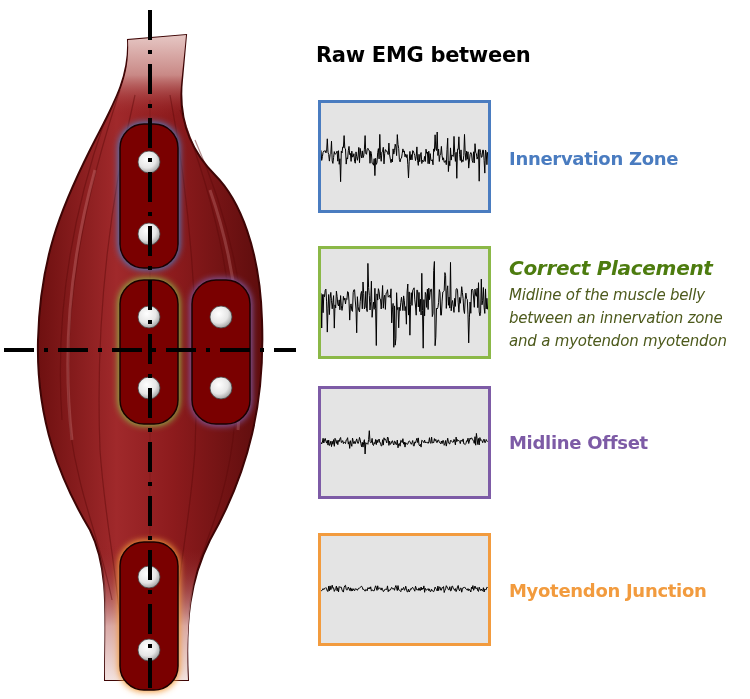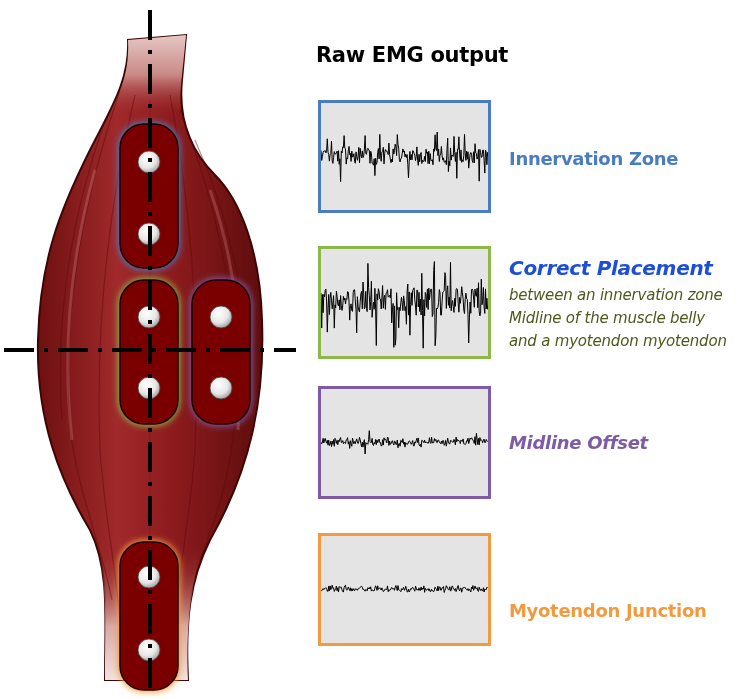--- a/index.html
+++ b/index.html
@@ -89,21 +89,21 @@
     <rect x="118" y="540" width="62" height="152" rx="26" fill="#f29b3e" filter="url(#glow)"></rect>
     <rect x="120" y="542" width="58" height="148" rx="24" fill="#7a0000" stroke="#1a0000" stroke-width="1.5"></rect>
     <circle cx="149" cy="577" r="11" fill="url(#elecGrad)" stroke="#444" stroke-width="0.8"></circle>
     <circle cx="149" cy="650" r="11" fill="url(#elecGrad)" stroke="#444" stroke-width="0.8"></circle>
   </g>
 
   <line x1="150" y1="10" x2="150" y2="690" stroke="#000" stroke-width="4" stroke-dasharray="30 10 4 10"></line>
   <line x1="4" y1="350" x2="296" y2="350" stroke="#000" stroke-width="4" stroke-dasharray="30 10 4 10"></line>
 </svg>
 
-<div class="heading">Raw EMG output</div>
+<div class="heading">Raw EMG between</div>
 
 <div class="emg-box" id="box-0" style="top: 100px; border-color: rgb(74, 124, 192);">
     <svg viewBox="0 0 167 107" preserveAspectRatio="none">
       <path d="M0.0,47.4L0.7,57.4L1.4,53.6L2.1,49.3L2.8,48.1L3.5,48.0L4.2,47.6L4.9,49.9L5.6,48.4L6.3,35.8L7.0,49.2L7.7,51.5L8.4,58.1L9.1,51.6L9.8,50.9L10.5,38.2L11.2,57.9L11.9,60.4L12.6,54.4L13.3,48.6L14.0,51.3L14.7,50.7L15.4,50.2L16.1,48.1L16.8,58.2L17.5,47.7L18.2,61.3L18.9,55.8L19.6,78.7L20.3,48.1L21.0,50.0L21.7,44.0L22.4,44.5L23.1,32.6L23.8,45.3L24.5,45.8L25.2,61.1L25.9,54.8L26.6,56.0L27.3,47.7L28.0,43.4L28.7,51.6L29.4,50.4L30.1,58.4L30.8,48.1L31.5,54.0L32.2,53.7L32.9,50.7L33.6,58.5L34.3,60.2L35.0,48.9L35.7,53.6L36.4,57.3L37.1,53.0L37.8,44.4L38.5,59.7L39.2,45.4L39.9,51.7L40.6,54.9L41.3,47.9L42.0,54.7L42.7,53.0L43.4,46.2L44.1,32.6L44.8,50.5L45.5,51.3L46.2,46.4L46.9,45.3L47.6,47.2L48.3,47.4L49.0,60.3L49.7,48.3L50.4,50.5L51.1,60.2L51.8,60.4L52.5,62.2L53.2,55.7L53.9,72.6L54.6,55.3L55.3,61.4L56.0,59.6L56.7,49.7L57.4,45.6L58.1,55.9L58.8,31.4L59.5,52.2L60.2,58.3L60.9,49.0L61.6,48.3L62.3,44.3L63.0,60.9L63.7,50.4L64.4,46.6L65.1,48.1L65.8,48.0L66.5,49.8L67.2,51.6L67.9,40.1L68.6,51.8L69.3,56.1L70.0,59.7L70.7,56.2L71.4,59.0L72.1,45.9L72.8,51.1L73.5,47.4L74.2,41.2L74.9,43.9L75.6,52.6L76.3,31.6L77.0,41.3L77.7,45.4L78.4,56.7L79.1,58.9L79.8,55.5L80.5,55.1L81.2,50.7L81.9,45.9L82.6,49.1L83.3,47.9L84.0,53.8L84.7,51.2L85.4,54.5L86.1,51.6L86.8,61.4L87.5,75.0L88.2,58.7L88.9,48.4L89.6,56.8L90.3,51.6L91.0,56.9L91.7,47.6L92.4,48.1L93.1,50.5L93.8,52.6L94.5,57.6L95.2,53.5L95.9,43.9L96.6,57.6L97.3,62.4L98.0,51.3L98.7,58.7L99.4,51.8L100.1,49.5L100.8,60.5L101.5,57.2L102.2,58.7L102.9,58.1L103.6,53.4L104.3,58.5L105.0,46.2L105.7,50.3L106.4,49.0L107.1,60.7L107.8,48.2L108.5,60.7L109.2,50.6L109.9,57.1L110.6,58.0L111.3,56.7L112.0,61.8L112.7,45.9L113.4,48.3L114.1,31.8L114.8,45.7L115.5,47.5L116.2,29.0L116.9,52.5L117.6,46.0L118.3,58.5L119.0,52.3L119.7,51.2L120.4,43.4L121.1,52.8L121.8,57.1L122.5,54.8L123.2,59.3L123.9,58.9L124.6,57.6L125.3,61.7L126.0,46.6L126.7,35.2L127.4,68.6L128.1,58.2L128.8,62.7L129.5,44.9L130.2,57.1L130.9,51.9L131.6,52.9L132.3,53.5L133.0,33.4L133.7,49.3L134.4,58.4L135.1,49.3L135.8,75.3L136.5,46.1L137.2,46.4L137.9,33.8L138.6,51.7L139.3,57.5L140.0,46.9L140.7,59.3L141.4,56.9L142.1,58.5L142.8,52.4L143.5,31.4L144.2,49.6L144.9,57.4L145.6,48.1L146.3,56.2L147.0,48.8L147.7,65.1L148.4,58.0L149.1,51.4L149.8,49.5L150.5,50.4L151.2,57.7L151.9,59.5L152.6,48.8L153.3,59.9L154.0,40.7L154.7,49.3L155.4,50.7L156.1,56.1L156.8,53.5L157.5,46.6L158.2,78.2L158.9,46.4L159.6,49.5L160.3,54.3L161.0,54.0L161.7,47.1L162.4,47.1L163.1,57.5L163.8,70.1L164.5,47.0L165.2,49.5L165.9,61.7L166.6,49.1" fill="none" stroke="#000" stroke-width="1"></path>
     </svg>
   </div>
 <div class="emg-box" id="box-1" style="top: 246px; border-color: rgb(139, 184, 71);">
     <svg viewBox="0 0 167 107" preserveAspectRatio="none">
       <path d="M0.0,44.2L0.7,79.0L1.4,45.5L2.1,63.7L2.8,45.5L3.5,47.7L4.2,41.3L4.9,40.1L5.6,52.9L6.3,83.1L7.0,59.2L7.7,45.5L8.4,65.6L9.1,49.3L9.8,43.4L10.5,51.7L11.2,59.8L11.9,53.5L12.6,46.6L13.3,79.1L14.0,55.9L14.7,58.9L15.4,42.1L16.1,47.4L16.8,55.4L17.5,57.0L18.2,50.9L18.9,60.8L19.6,46.6L20.3,56.8L21.0,61.4L21.7,57.0L22.4,47.4L23.1,51.1L23.8,49.1L24.5,55.0L25.2,49.6L25.9,50.4L26.6,42.6L27.3,43.2L28.0,52.1L28.7,71.1L29.4,56.6L30.1,54.9L30.8,61.5L31.5,62.4L32.2,43.3L32.9,40.8L33.6,40.8L34.3,52.0L35.0,60.1L35.7,83.8L36.4,47.7L37.1,57.7L37.8,61.5L38.5,62.9L39.2,52.7L39.9,44.6L40.6,42.4L41.3,59.8L42.0,33.0L42.7,44.6L43.4,60.0L44.1,58.0L44.8,42.3L45.5,59.6L46.2,62.6L46.9,14.4L47.6,38.6L48.3,46.6L49.0,61.0L49.7,52.7L50.4,32.2L51.1,68.3L51.8,59.7L52.5,53.1L53.2,60.3L53.9,39.3L54.6,59.8L55.3,96.5L56.0,44.9L56.7,51.1L57.4,39.7L58.1,42.4L58.8,50.0L59.5,50.2L60.2,60.0L60.9,49.1L61.6,36.5L62.3,59.2L63.0,48.7L63.7,46.2L64.4,60.4L65.1,44.1L65.8,43.9L66.5,40.7L67.2,48.2L67.9,47.2L68.6,46.4L69.3,48.8L70.0,39.8L70.7,73.9L71.4,60.9L72.1,54.4L72.8,98.3L73.5,56.9L74.2,96.2L74.9,89.5L75.6,43.7L76.3,60.6L77.0,58.4L77.7,78.8L78.4,58.4L79.1,61.7L79.8,53.7L80.5,48.2L81.2,53.9L81.9,61.6L82.6,46.9L83.3,51.7L84.0,61.7L84.7,57.6L85.4,75.2L86.1,43.0L86.8,35.0L87.5,66.1L88.2,42.9L88.9,86.2L89.6,55.5L90.3,43.7L91.0,56.4L91.7,41.3L92.4,40.2L93.1,38.8L93.8,50.8L94.5,57.0L95.2,66.2L95.9,41.0L96.6,41.4L97.3,57.9L98.0,43.4L98.7,62.5L99.4,50.2L100.1,66.0L100.8,24.3L101.5,61.6L102.2,99.2L102.9,50.6L103.6,66.8L104.3,43.4L105.0,45.4L105.7,58.4L106.4,40.2L107.1,60.5L107.8,39.1L108.5,50.7L109.2,43.1L109.9,40.1L110.6,40.3L111.3,67.6L112.0,64.6L112.7,21.5L113.4,12.5L114.1,96.7L114.8,88.2L115.5,59.3L116.2,60.0L116.9,58.5L117.6,53.5L118.3,40.6L119.0,43.6L119.7,66.1L120.4,66.1L121.1,52.1L121.8,43.1L122.5,42.6L123.2,41.5L123.9,23.6L124.6,26.6L125.3,59.4L126.0,41.4L126.7,36.8L127.4,56.3L128.1,48.1L128.8,59.1L129.5,13.4L130.2,61.8L130.9,54.1L131.6,51.5L132.3,57.7L133.0,63.4L133.7,49.3L134.4,57.4L135.1,40.2L135.8,39.5L136.5,41.1L137.2,53.8L137.9,63.2L138.6,48.5L139.3,54.3L140.0,47.6L140.7,37.7L141.4,43.6L142.1,49.5L142.8,61.2L143.5,64.5L144.2,50.2L144.9,44.1L145.6,49.7L146.3,50.6L147.0,65.8L147.7,93.9L148.4,68.9L149.1,53.0L149.8,64.3L150.5,40.9L151.2,40.0L151.9,41.5L152.6,49.0L153.3,58.3L154.0,40.1L154.7,46.2L155.4,47.3L156.1,39.2L156.8,58.7L157.5,33.7L158.2,63.0L158.9,66.8L159.6,64.3L160.3,30.1L161.0,55.8L161.7,51.5L162.4,38.5L163.1,58.6L163.8,64.4L164.5,39.9L165.2,59.9L165.9,49.3L166.6,60.4" fill="none" stroke="#000" stroke-width="1"></path>
     </svg>
@@ -113,20 +113,20 @@
       <path d="M0.0,53.3L0.7,54.9L1.4,53.0L2.1,49.3L2.8,54.0L3.5,51.0L4.2,49.4L4.9,52.1L5.6,54.1L6.3,51.4L7.0,56.1L7.7,51.1L8.4,56.5L9.1,55.2L9.8,52.2L10.5,57.6L11.2,52.3L11.9,55.3L12.6,50.6L13.3,57.3L14.0,49.3L14.7,50.7L15.4,54.4L16.1,51.4L16.8,55.7L17.5,51.4L18.2,52.5L18.9,49.8L19.6,48.5L20.3,53.5L21.0,52.9L21.7,51.6L22.4,54.6L23.1,52.9L23.8,53.6L24.5,54.6L25.2,51.0L25.9,50.7L26.6,48.7L27.3,55.1L28.0,52.7L28.7,59.4L29.4,51.7L30.1,54.8L30.8,57.3L31.5,49.1L32.2,52.2L32.9,54.7L33.6,52.5L34.3,54.6L35.0,52.1L35.7,49.9L36.4,53.0L37.1,54.5L37.8,52.3L38.5,48.4L39.2,50.9L39.9,54.7L40.6,57.8L41.3,53.3L42.0,58.1L42.7,53.2L43.4,50.7L44.1,65.0L44.8,53.6L45.5,54.8L46.2,54.4L46.9,55.3L47.6,50.5L48.3,41.7L49.0,52.4L49.7,53.7L50.4,53.4L51.1,49.4L51.8,55.8L52.5,56.5L53.2,53.5L53.9,54.8L54.6,50.5L55.3,55.6L56.0,50.9L56.7,53.6L57.4,51.6L58.1,50.0L58.8,53.7L59.5,53.7L60.2,57.0L60.9,56.7L61.6,50.7L62.3,56.1L63.0,48.8L63.7,50.8L64.4,50.2L65.1,51.8L65.8,53.9L66.5,48.0L67.2,48.9L67.9,56.4L68.6,52.2L69.3,55.3L70.0,54.8L70.7,52.6L71.4,51.7L72.1,54.2L72.8,56.0L73.5,52.1L74.2,52.6L74.9,55.4L75.6,55.5L76.3,51.0L77.0,58.8L77.7,54.9L78.4,54.4L79.1,57.2L79.8,51.3L80.5,51.8L81.2,53.6L81.9,49.7L82.6,55.2L83.3,53.0L84.0,58.1L84.7,53.6L85.4,54.4L86.1,55.5L86.8,55.0L87.5,52.8L88.2,51.9L88.9,52.4L89.6,54.2L90.3,55.3L91.0,53.7L91.7,51.5L92.4,56.7L93.1,57.1L93.8,52.9L94.5,54.1L95.2,51.5L95.9,49.3L96.6,53.5L97.3,48.9L98.0,55.7L98.7,56.9L99.4,55.3L100.1,58.1L100.8,51.3L101.5,51.7L102.2,52.5L102.9,53.7L103.6,51.1L104.3,53.9L105.0,53.0L105.7,53.5L106.4,53.3L107.1,54.4L107.8,52.9L108.5,48.7L109.2,53.8L109.9,54.3L110.6,48.1L111.3,54.2L112.0,53.3L112.7,53.7L113.4,49.6L114.1,51.8L114.8,50.4L115.5,53.3L116.2,53.6L116.9,51.1L117.6,51.0L118.3,53.3L119.0,53.9L119.7,54.8L120.4,52.0L121.1,54.6L121.8,51.5L122.5,51.7L123.2,56.3L123.9,55.2L124.6,51.5L125.3,57.1L126.0,53.0L126.7,49.2L127.4,52.8L128.1,54.7L128.8,54.9L129.5,51.5L130.2,51.4L130.9,52.7L131.6,53.2L132.3,53.1L133.0,50.4L133.7,52.0L134.4,55.9L135.1,48.1L135.8,52.7L136.5,50.6L137.2,51.8L137.9,51.4L138.6,52.3L139.3,54.6L140.0,51.1L140.7,52.1L141.4,52.3L142.1,49.9L142.8,54.8L143.5,55.0L144.2,55.6L144.9,54.5L145.6,51.8L146.3,52.3L147.0,49.2L147.7,54.5L148.4,52.1L149.1,49.0L149.8,50.2L150.5,48.8L151.2,49.7L151.9,50.9L152.6,52.5L153.3,54.4L154.0,47.7L154.7,56.2L155.4,44.4L156.1,49.8L156.8,55.5L157.5,49.5L158.2,55.9L158.9,48.6L159.6,51.6L160.3,51.0L161.0,51.7L161.7,53.7L162.4,50.9L163.1,50.1L163.8,53.6L164.5,53.4L165.2,50.5L165.9,51.9L166.6,52.7" fill="none" stroke="#000" stroke-width="1"></path>
     </svg>
   </div>
 <div class="emg-box" id="box-3" style="top: 533px; border-color: rgb(242, 155, 62);">
     <svg viewBox="0 0 167 107" preserveAspectRatio="none">
       <path d="M0.0,54.1L0.7,54.7L1.4,54.1L2.1,52.6L2.8,53.6L3.5,52.4L4.2,52.3L4.9,51.6L5.6,52.8L6.3,55.0L7.0,55.6L7.7,50.2L8.4,54.8L9.1,49.9L9.8,53.7L10.5,51.7L11.2,49.2L11.9,52.4L12.6,51.8L13.3,55.4L14.0,53.9L14.7,52.7L15.4,50.0L16.1,54.8L16.8,51.8L17.5,56.0L18.2,50.5L18.9,51.3L19.6,51.2L20.3,51.2L21.0,53.9L21.7,55.4L22.4,56.1L23.1,51.5L23.8,49.8L24.5,49.3L25.2,53.2L25.9,54.2L26.6,53.3L27.3,51.0L28.0,52.7L28.7,54.5L29.4,51.8L30.1,55.1L30.8,52.6L31.5,54.8L32.2,52.7L32.9,54.0L33.6,54.8L34.3,52.6L35.0,53.5L35.7,53.0L36.4,54.3L37.1,52.9L37.8,52.1L38.5,52.2L39.2,51.5L39.9,50.5L40.6,50.3L41.3,51.2L42.0,53.7L42.7,53.4L43.4,53.9L44.1,55.2L44.8,53.4L45.5,53.8L46.2,54.8L46.9,51.7L47.6,52.8L48.3,51.5L49.0,53.0L49.7,50.8L50.4,55.1L51.1,54.4L51.8,53.9L52.5,54.9L53.2,54.8L53.9,52.1L54.6,49.8L55.3,51.4L56.0,54.4L56.7,49.8L57.4,53.2L58.1,52.7L58.8,51.7L59.5,52.8L60.2,54.1L60.9,51.9L61.6,53.7L62.3,55.5L63.0,55.1L63.7,53.5L64.4,53.3L65.1,53.3L65.8,53.5L66.5,49.9L67.2,55.7L67.9,53.6L68.6,54.6L69.3,54.1L70.0,52.7L70.7,51.4L71.4,52.8L72.1,53.0L72.8,52.4L73.5,54.3L74.2,51.3L74.9,49.5L75.6,52.1L76.3,54.6L77.0,49.6L77.7,53.8L78.4,54.2L79.1,54.7L79.8,55.7L80.5,52.7L81.2,53.9L81.9,52.6L82.6,51.4L83.3,54.2L84.0,53.7L84.7,50.2L85.4,52.6L86.1,55.8L86.8,55.8L87.5,53.1L88.2,56.0L88.9,54.8L89.6,52.8L90.3,53.3L91.0,51.8L91.7,51.4L92.4,52.6L93.1,53.8L93.8,55.2L94.5,50.2L95.2,52.1L95.9,54.0L96.6,53.7L97.3,54.3L98.0,51.9L98.7,54.3L99.4,54.5L100.1,51.0L100.8,54.0L101.5,52.0L102.2,53.0L102.9,49.9L103.6,56.3L104.3,52.3L105.0,53.8L105.7,54.0L106.4,53.5L107.1,52.6L107.8,54.7L108.5,52.9L109.2,55.6L109.9,55.4L110.6,53.3L111.3,54.7L112.0,55.2L112.7,55.7L113.4,54.0L114.1,51.1L114.8,52.4L115.5,53.3L116.2,55.0L116.9,50.1L117.6,54.6L118.3,51.2L119.0,50.9L119.7,54.1L120.4,54.2L121.1,51.6L121.8,51.7L122.5,50.6L123.2,56.5L123.9,54.3L124.6,52.8L125.3,49.7L126.0,51.0L126.7,52.2L127.4,53.7L128.1,53.8L128.8,50.7L129.5,54.9L130.2,54.6L130.9,50.3L131.6,50.2L132.3,52.6L133.0,52.9L133.7,54.4L134.4,52.6L135.1,55.6L135.8,53.9L136.5,50.8L137.2,49.5L137.9,53.4L138.6,54.9L139.3,52.4L140.0,51.9L140.7,56.2L141.4,53.3L142.1,51.6L142.8,51.6L143.5,51.4L144.2,51.5L144.9,53.0L145.6,53.6L146.3,54.2L147.0,52.6L147.7,54.7L148.4,53.3L149.1,54.3L149.8,56.0L150.5,51.2L151.2,52.9L151.9,49.6L152.6,54.3L153.3,52.7L154.0,50.0L154.7,52.5L155.4,52.7L156.1,51.6L156.8,54.8L157.5,55.4L158.2,51.2L158.9,53.1L159.6,54.5L160.3,53.0L161.0,54.6L161.7,54.7L162.4,51.7L163.1,56.0L163.8,52.9L164.5,53.7L165.2,53.7L165.9,51.2L166.6,51.5" fill="none" stroke="#000" stroke-width="1"></path>
     </svg>
   </div>
 
 <div class="label" id="label-0" style="top: 148px; color: rgb(74, 124, 192); text-align: center;">Innervation Zone</div>
-<div class="label label-italic" id="label-1" style="top: 256px; color: #1d4ed8;">Correct Placement</div>
+<div class="label label-italic" id="label-1" style="top: 256px; color: #4d7c0f;">Correct Placement</div>
 <div class="desc">
+  <div>Midline of the muscle belly</div>
   <div>between an innervation zone</div>
-  <div>Midline of the muscle belly</div>
   <div>and a myotendon myotendon</div>
 </div>
-<div class="label" id="label-2" style="top: 432px; color: rgb(125, 91, 166); font-style: italic;">Midline Offset</div>
-<div class="label" id="label-3" style="top: 600px; color: rgb(242, 155, 62);">Myotendon Junction</div>
+<div class="label" id="label-2" style="top: 432px; color: rgb(125, 91, 166);">Midline Offset</div>
+<div class="label" id="label-3" style="top: 580px; color: rgb(242, 155, 62);">Myotendon Junction</div>
 
 </body></html>

